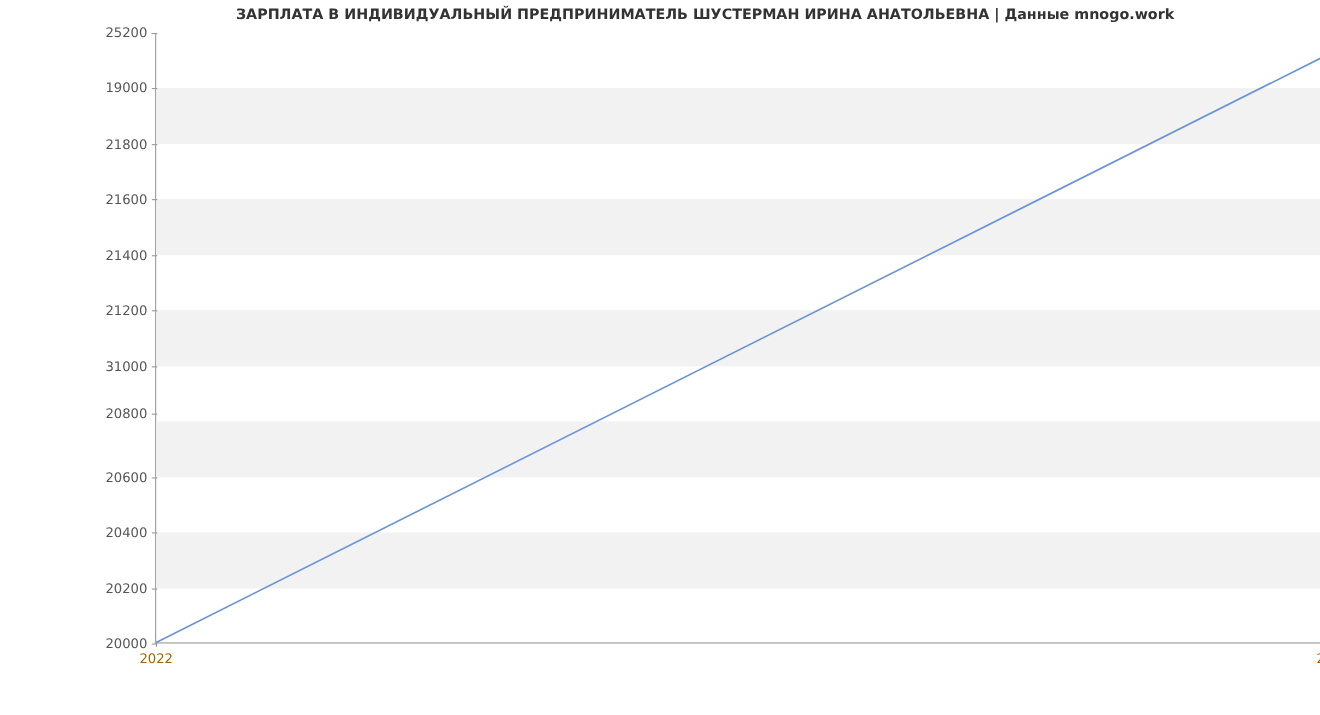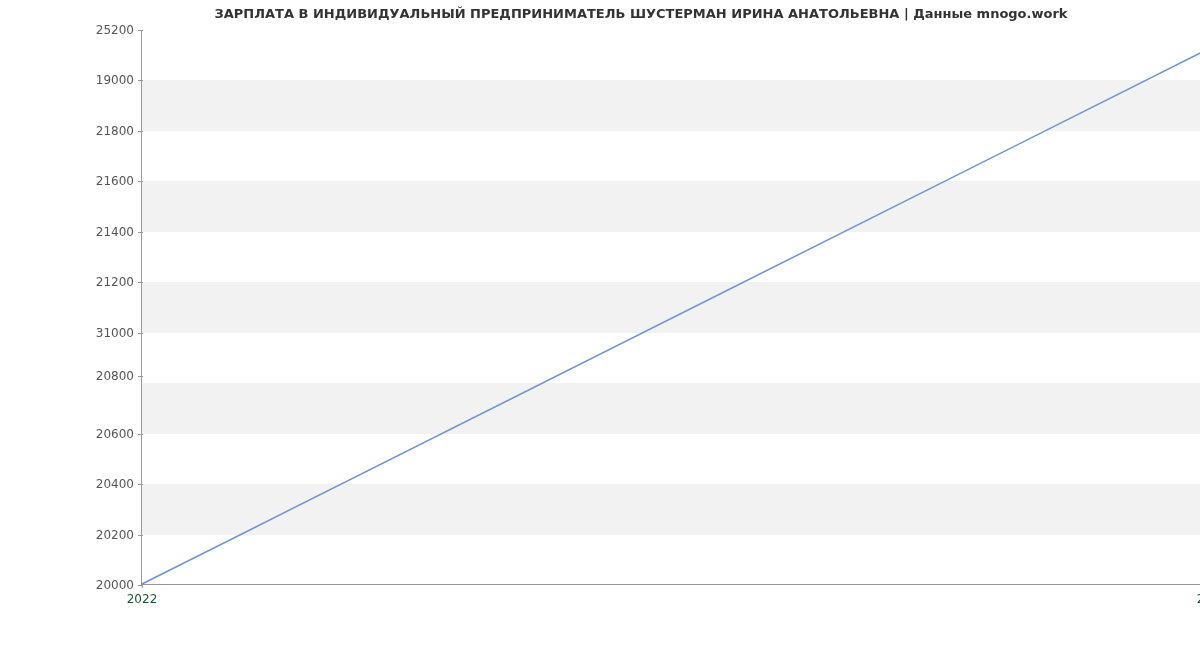--- a/index.html
+++ b/index.html
@@ -62,21 +62,21 @@
     width: 5px;
     height: 1px;
     background: #999;
   }
   .x-tick {
     position: absolute;
     top: 100%;
     transform: translateX(-50%);
     padding-top: 8px;
     font-size: 12px;
-    color: #14532d;
+    color: #a16207;
   }
   .x-tick::before {
     content: "";
     position: absolute;
     left: 50%;
     top: -1px;
     height: 5px;
     width: 1px;
     background: #999;
   }

